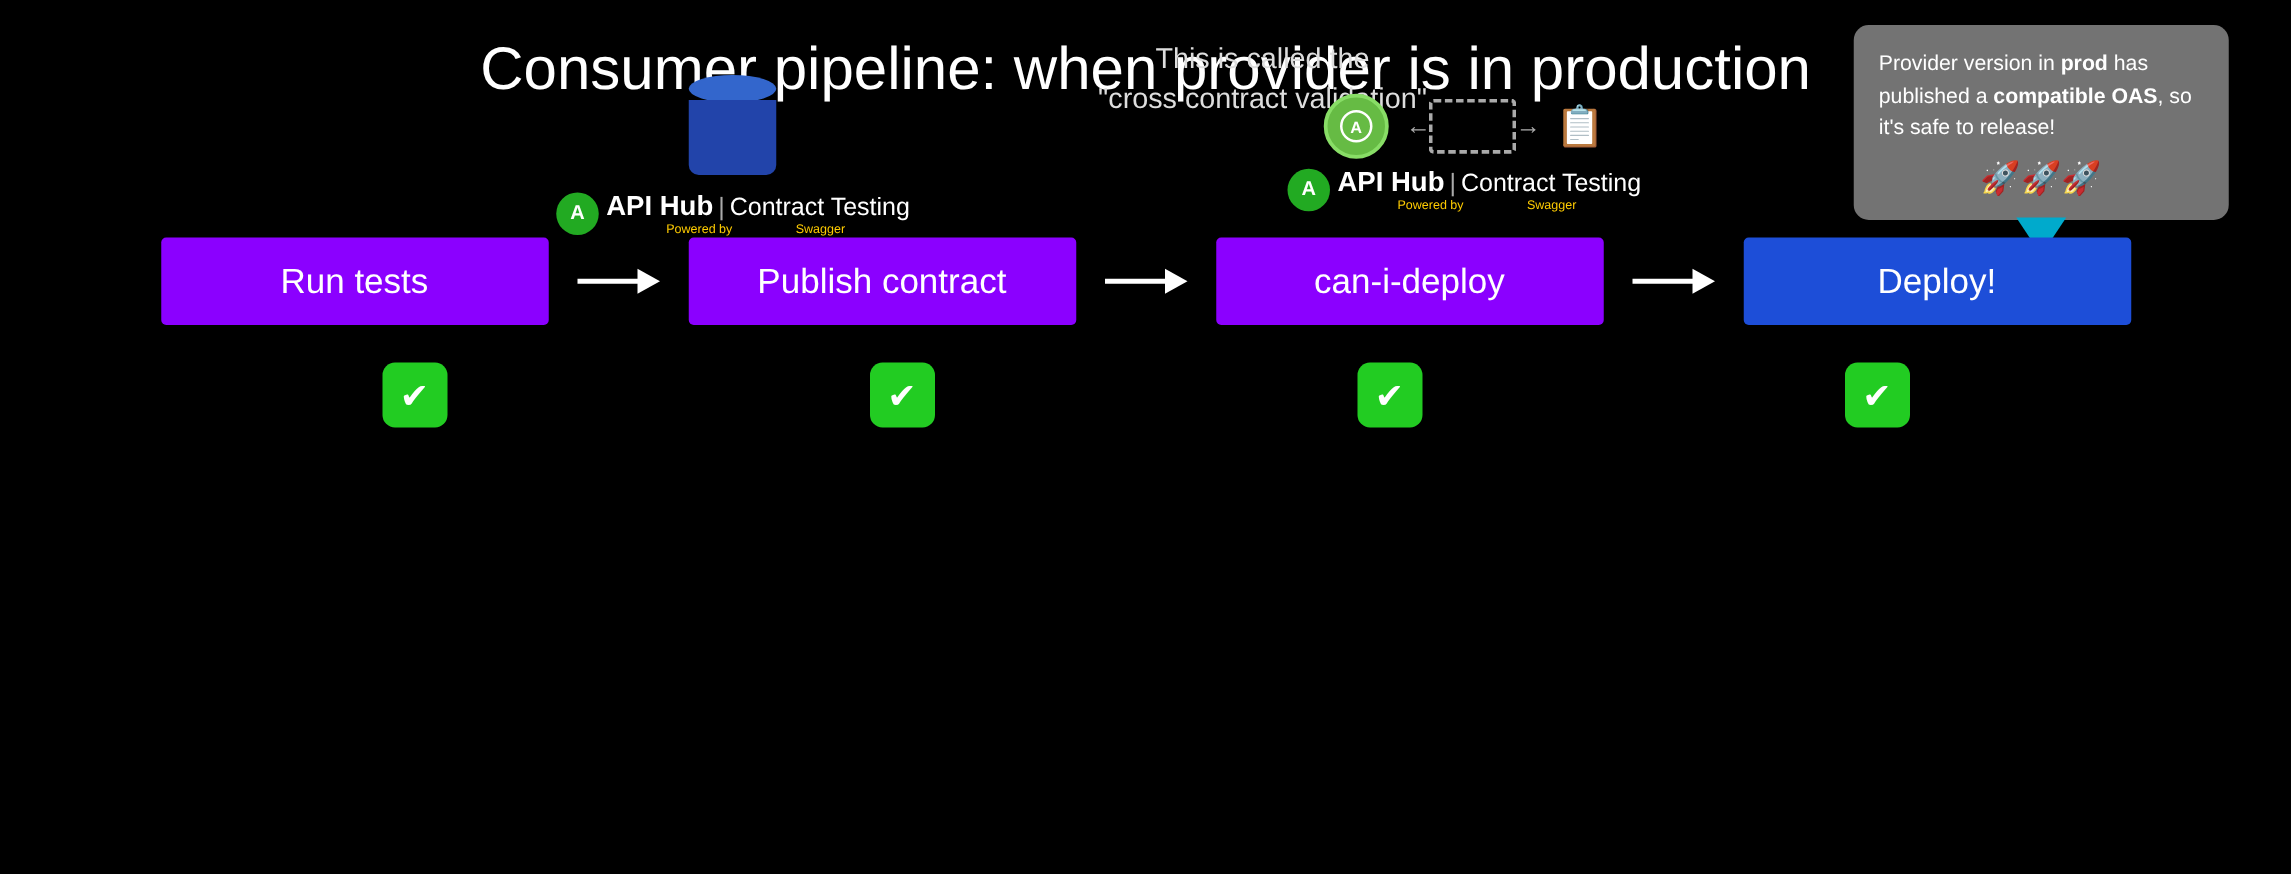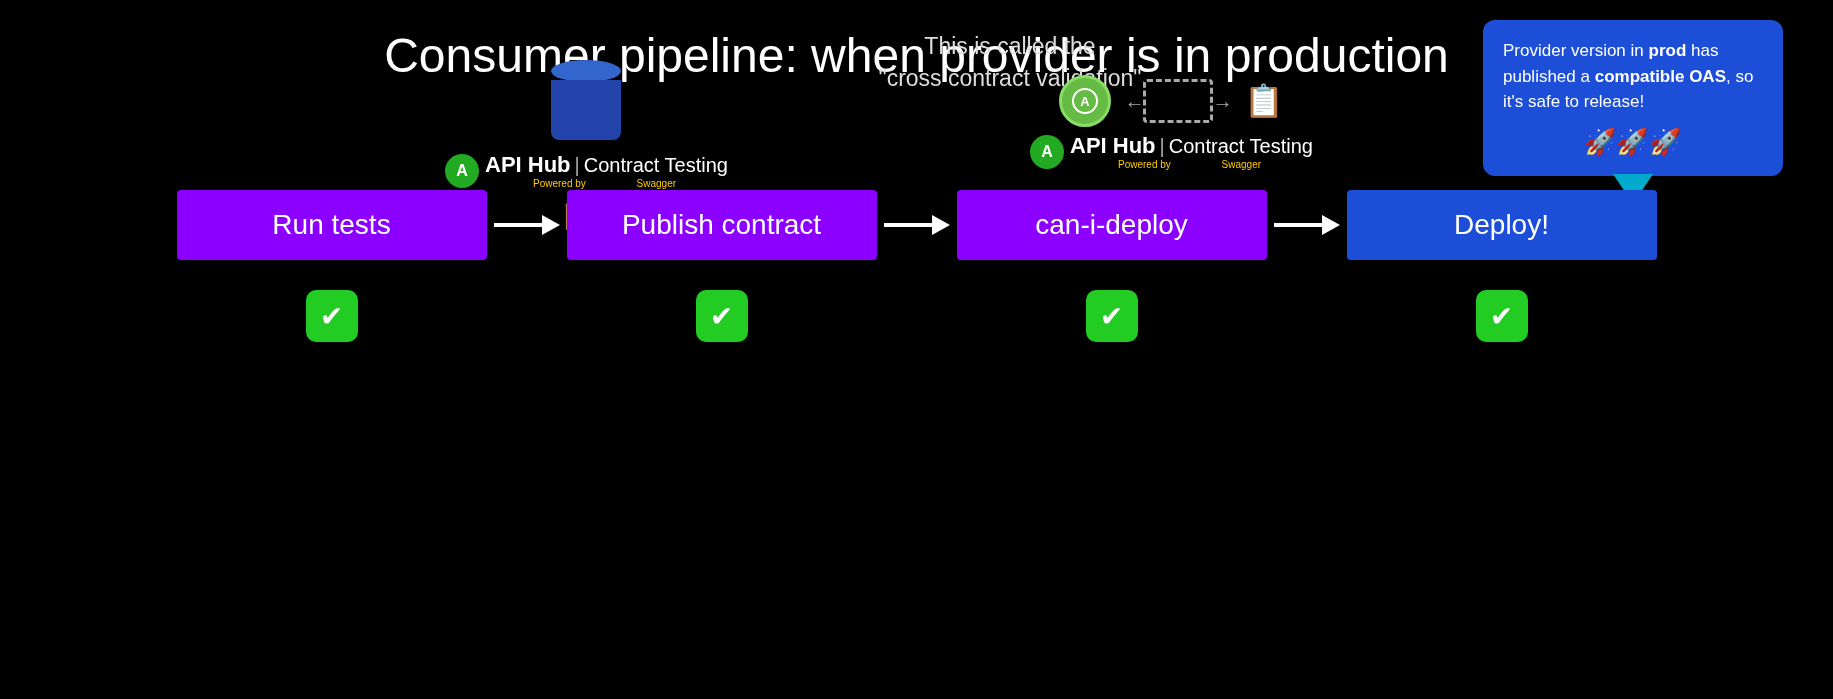--- a/index.html
+++ b/index.html
@@ -21,21 +21,21 @@
       padding-top: 28px;
       padding-bottom: 10px;
       color: #fff;
     }
 
     
     .pipeline-row {
       display: flex;
       align-items: center;
       justify-content: center;
-      gap: 0px;
+      gap: 16px;
       position: absolute;
       top: 190px;
       left: 0; right: 0;
     }
 
     .step-box {
       background: #8B00FF;
       color: #fff;
       font-size: 28px;
       font-weight: 500;
@@ -249,21 +249,21 @@
       font-size: 32px;
       color: #ccc;
     }
 
     
     .speech-bubble {
       position: absolute;
       top: 20px;
       right: 50px;
       width: 300px;
-      background: #1d4ed8;
+      background: #737373;
       border-radius: 12px;
       padding: 18px 20px 14px;
       color: #fff;
       font-size: 17px;
       line-height: 1.5;
     }
 
     .speech-bubble::after {
       content: '';
       position: absolute;

